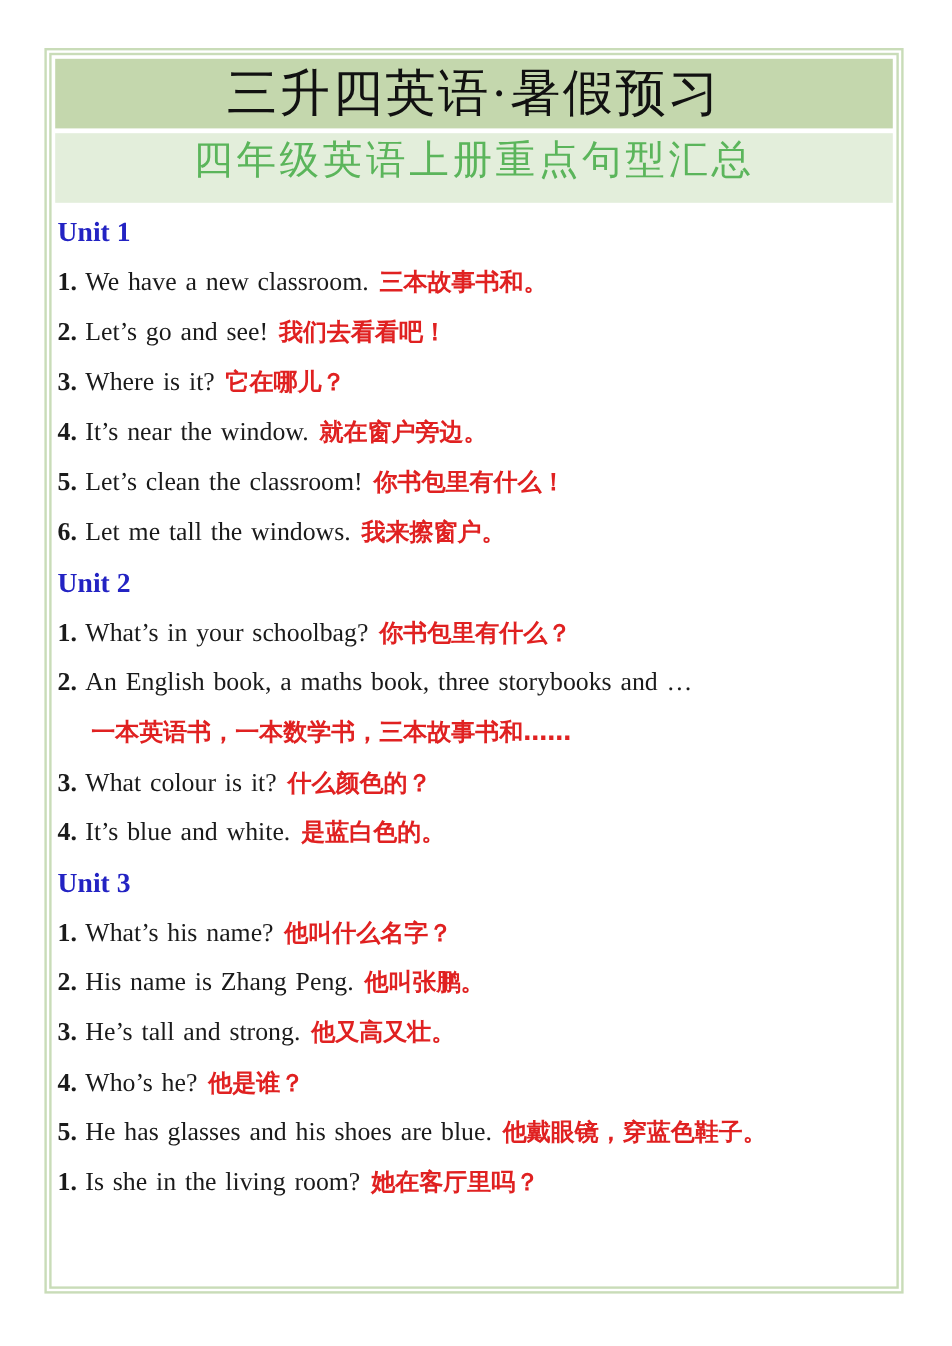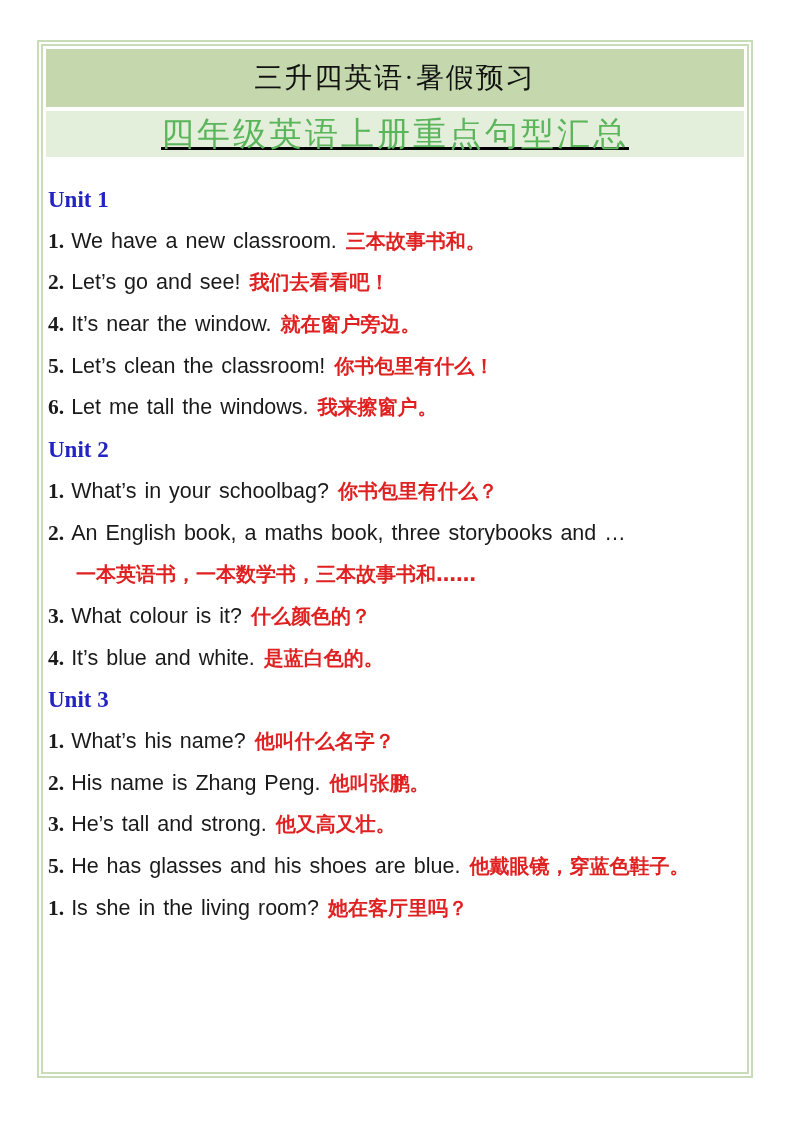--- a/index.html
+++ b/index.html
@@ -35,62 +35,60 @@
   }
   .band1 {
     height: 58px;
     background: var(--band1-bg, #c4d7ad);
     display: flex;
     align-items: center;
     justify-content: center;
     margin-bottom: 4px;
   }
   .band1 .main-title {
-    font-size: 28px;
+    font-size: 42px;
     color: #111111;
     letter-spacing: 2px;
     font-family: "Liberation Serif", serif;
   }
   .band2 {
-    height: 46px;
+    height: 58px;
     background: var(--band2-bg, #e3eedb);
     display: flex;
-    align-items: center;
     justify-content: center;
-    text-decoration: underline;
   }
   .band2 .sub-title {
     font-size: 33px;
     color: var(--subtitle-green, #5bb55b);
     letter-spacing: 3px;
     font-family: "Liberation Serif", serif;
   }
   .content {
-    padding: 22px 8px 0 2px;
+    padding: 4px 8px 0 2px;
   }
   .line {
     height: 41.7px;
     line-height: 41.7px;
     white-space: nowrap;
   }
   .unit-title {
     font-size: 23px;
     font-weight: bold;
     color: var(--unit-blue, #2323c3);
   }
   .item {
     font-size: 21.5px;
     color: #1a1a1a;
   }
   .num {
     font-weight: bold;
     margin-right: 7px;
   }
   .en {
-    font-family: Liberation Sans, sans-serif;
+    font-family: Liberation Serif, serif;
     word-spacing: 2px;
   }
   .zh {
     font-family: "DejaVu Sans", sans-serif;
     font-weight: bold;
     color: var(--translation-red, #e02121);
     font-size: 20px;
     margin-left: 9px;
   }
   .cont {
@@ -117,20 +115,23 @@
     <div class="content">
 
       <div class="line unit-title">Unit 1</div>
       <div class="line item">
         <span class="num">1.</span><span class="en">We have a new classroom.</span><span class="zh">三本故事书和。</span>
       </div>
       <div class="line item">
         <span class="num">2.</span><span class="en">Let’s go and see!</span><span class="zh">我们去看看吧！</span>
       </div>
       <div class="line item">
+        <span class="num">3.</span><span class="en">Where is it?</span><span class="zh">它在哪儿？</span>
+      </div>
+      <div class="line item">
         <span class="num">4.</span><span class="en">It’s near the window.</span><span class="zh">就在窗户旁边。</span>
       </div>
       <div class="line item">
         <span class="num">5.</span><span class="en">Let’s clean the classroom!</span><span class="zh">你书包里有什么！</span>
       </div>
       <div class="line item">
         <span class="num">6.</span><span class="en">Let me tall the windows.</span><span class="zh">我来擦窗户。</span>
       </div>
 
       <div class="line unit-title">Unit 2</div>
@@ -154,20 +155,23 @@
       <div class="line item">
         <span class="num">1.</span><span class="en">What’s his name?</span><span class="zh">他叫什么名字？</span>
       </div>
       <div class="line item">
         <span class="num">2.</span><span class="en">His name is Zhang Peng.</span><span class="zh">他叫张鹏。</span>
       </div>
       <div class="line item">
         <span class="num">3.</span><span class="en">He’s tall and strong.</span><span class="zh">他又高又壮。</span>
       </div>
       <div class="line item">
+        <span class="num">4.</span><span class="en">Who’s he?</span><span class="zh">他是谁？</span>
+      </div>
+      <div class="line item">
         <span class="num">5.</span><span class="en">He has glasses and his shoes are blue.</span><span class="zh">他戴眼镜，穿蓝色鞋子。</span>
       </div>
 
       <div class="line item">
         <span class="num">1.</span><span class="en">Is she in the living room?</span><span class="zh">她在客厅里吗？</span>
       </div>
 
     </div>
   </div>
 </div>

